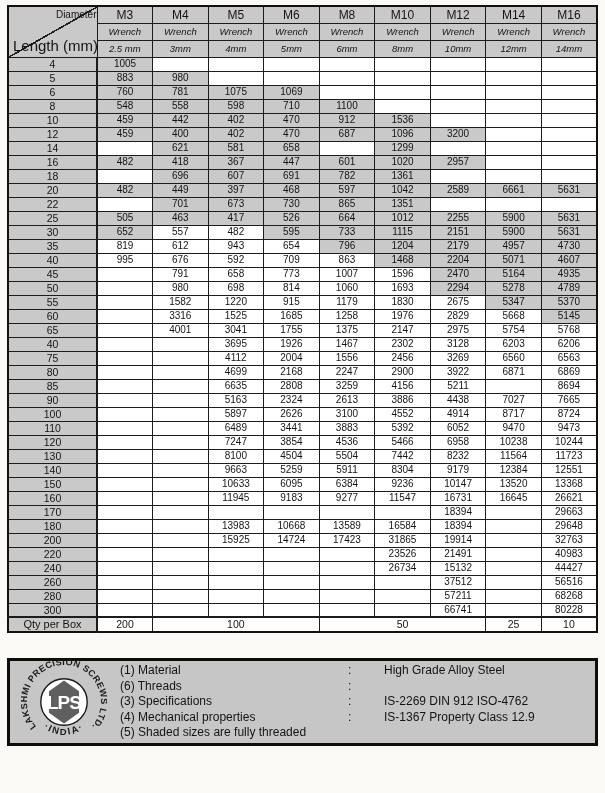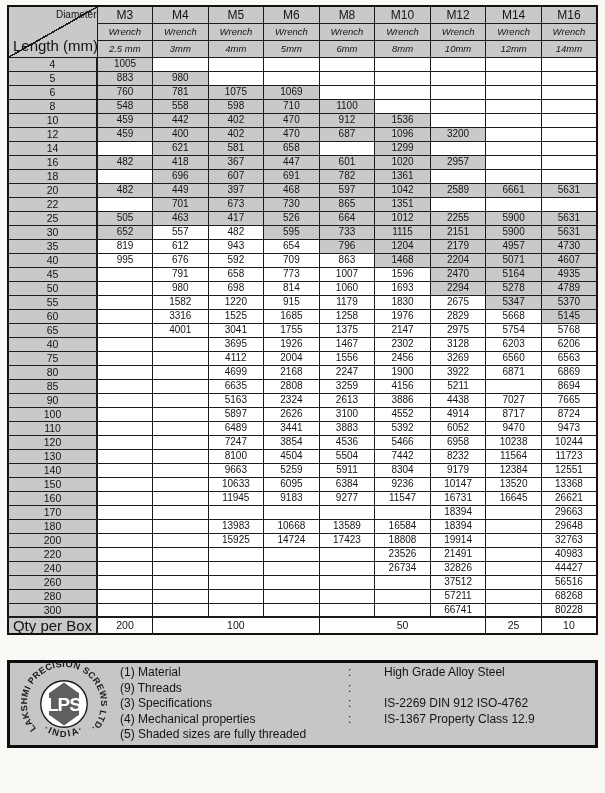--- a/index.html
+++ b/index.html
@@ -43,21 +43,21 @@
   }
   th.corner .c-top{position:absolute;top:3px;right:0;font-size:10px;}
   th.corner .c-bottom{position:absolute;bottom:4px;left:4px;font-size:15px;}
   tbody td{height:14px;background:#fff;}
   tbody td.len{
     background:var(--header-bg);font-size:10.5px;
     border-right:2px solid var(--border);
   }
   tbody td.shaded{background:var(--shaded);}
   tbody tr.qty-row td{height:15px;font-size:10.5px;border-top:2px solid var(--border);}
-  tbody tr.qty-row td.len{font-size:15px;}
+  tbody tr.qty-row td.len{font-size:11px;}
   .footer{
     margin-top:25px;width:591px;height:88px;
     background:var(--footer-bg);
     border:3px solid #0d0d0d;
     display:flex;align-items:center;padding:1px 4px;
   }
   .logo-wrap{flex:0 0 100px;display:flex;justify-content:center;align-items:center;}
   .notes{flex:1;display:flex;flex-direction:column;justify-content:center;margin-left:6px;}
   .note-line{
     display:grid;grid-template-columns:228px 36px 1fr;
@@ -375,21 +375,21 @@
           <td>6560</td>
           <td>6563</td>
         </tr>
         <tr>
           <td class="len">80</td>
           <td></td>
           <td></td>
           <td>4699</td>
           <td>2168</td>
           <td>2247</td>
-          <td>1900</td>
+          <td>2900</td>
           <td>3922</td>
           <td>6871</td>
           <td>6869</td>
         </tr>
         <tr>
           <td class="len">85</td>
           <td></td>
           <td></td>
           <td>6635</td>
           <td>2808</td>
@@ -519,21 +519,21 @@
           <td></td>
           <td>29648</td>
         </tr>
         <tr>
           <td class="len">200</td>
           <td></td>
           <td></td>
           <td>15925</td>
           <td>14724</td>
           <td>17423</td>
-          <td>18808</td>
+          <td>31865</td>
           <td>19914</td>
           <td></td>
           <td>32763</td>
         </tr>
         <tr>
           <td class="len">220</td>
           <td></td>
           <td></td>
           <td></td>
           <td></td>
@@ -544,21 +544,21 @@
           <td>40983</td>
         </tr>
         <tr>
           <td class="len">240</td>
           <td></td>
           <td></td>
           <td></td>
           <td></td>
           <td></td>
           <td>26734</td>
-          <td>32826</td>
+          <td>15132</td>
           <td></td>
           <td>44427</td>
         </tr>
         <tr>
           <td class="len">260</td>
           <td></td>
           <td></td>
           <td></td>
           <td></td>
           <td></td>
@@ -620,21 +620,21 @@
         </text>
       </svg>
     </div>
     <div class="notes">
         <div class="note-line">
           <span>(1) Material</span>
           <span class="sep">:</span>
           <span>High Grade Alloy Steel</span>
         </div>
         <div class="note-line">
-          <span>(9) Threads</span>
+          <span>(6) Threads</span>
           <span class="sep">:</span>
         </div>
         <div class="note-line">
           <span>(3) Specifications</span>
           <span class="sep">:</span>
           <span>IS-2269  DIN 912  ISO-4762</span>
         </div>
         <div class="note-line">
           <span>(4) Mechanical properties</span>
           <span class="sep">:</span>

